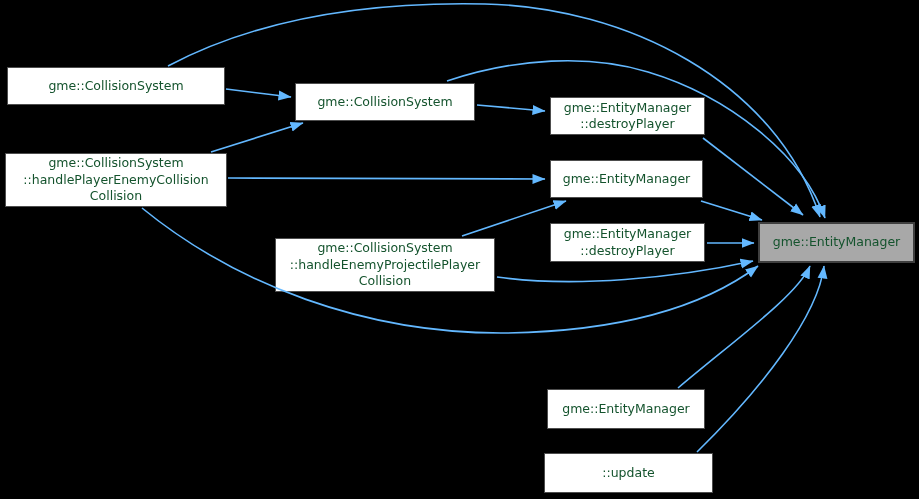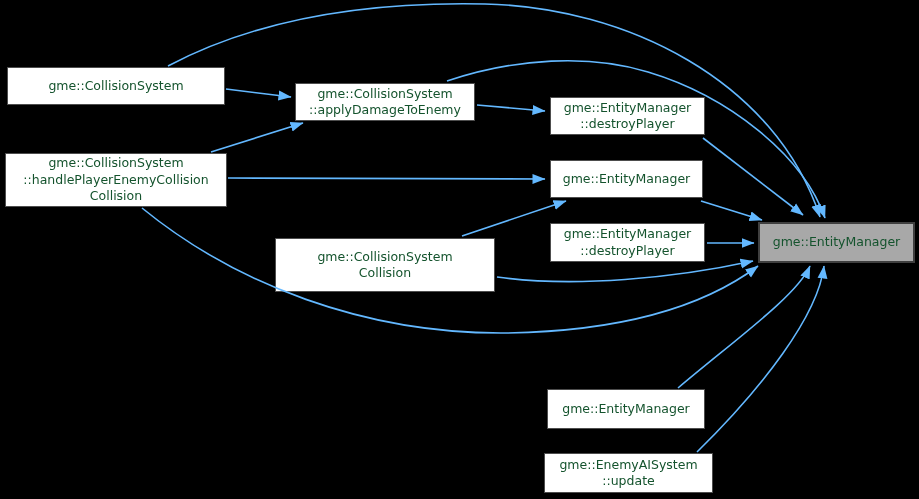--- a/index.html
+++ b/index.html
@@ -50,45 +50,44 @@
       <div class="node" style="left: 7px; top: 67px; width: 218px; height: 38px;">
         <span>gme::CollisionSystem</span>
       </div>
       <div class="node" style="left: 5px; top: 153px; width: 222px; height: 54px;">
         <span>gme::CollisionSystem</span>
         <span>::handlePlayerEnemyCollision</span>
         <span>Collision</span>
       </div>
       <div class="node" style="left: 295px; top: 83px; width: 180px; height: 38px;">
         <span>gme::CollisionSystem</span>
-        <span>::applyDamageToEnemy</span>
       </div>
       <div class="node" style="left: 550px; top: 97px; width: 155px; height: 38px;">
         <span>gme::EntityManager</span>
         <span>::destroyPlayer</span>
       </div>
       <div class="node" style="left: 550px; top: 160px; width: 153px; height: 38px;">
         <span>gme::EntityManager</span>
       </div>
       <div class="node" style="left: 275px; top: 238px; width: 220px; height: 54px;">
         <span>gme::CollisionSystem</span>
+        <span>::handleEnemyProjectilePlayer</span>
         <span>Collision</span>
       </div>
       <div class="node" style="left: 550px; top: 223px; width: 155px; height: 39px;">
         <span>gme::EntityManager</span>
         <span>::destroyPlayer</span>
       </div>
       <div class="node highlight" style="left: 758px; top: 222px; width: 157px; height: 41px;">
         <span>gme::EntityManager</span>
       </div>
       <div class="node" style="left: 547px; top: 389px; width: 158px; height: 40px;">
         <span>gme::EntityManager</span>
       </div>
       <div class="node" style="left: 544px; top: 453px; width: 169px; height: 40px;">
-        <span>gme::EnemyAISystem</span>
         <span>::update</span>
       </div>
     </div>
   <svg class="edge-layer" width="919" height="499" viewBox="0 0 919 499" xmlns="http://www.w3.org/2000/svg">
     <defs>
       <marker id="arrowhead" markerUnits="userSpaceOnUse" markerWidth="14" markerHeight="11" refX="12.5" refY="5.5" orient="auto">
         <path d="M0,0.5 L13,5.5 L0,10.5 Z" fill="#63b8ff"></path>
       </marker>
     </defs>
     <g>

